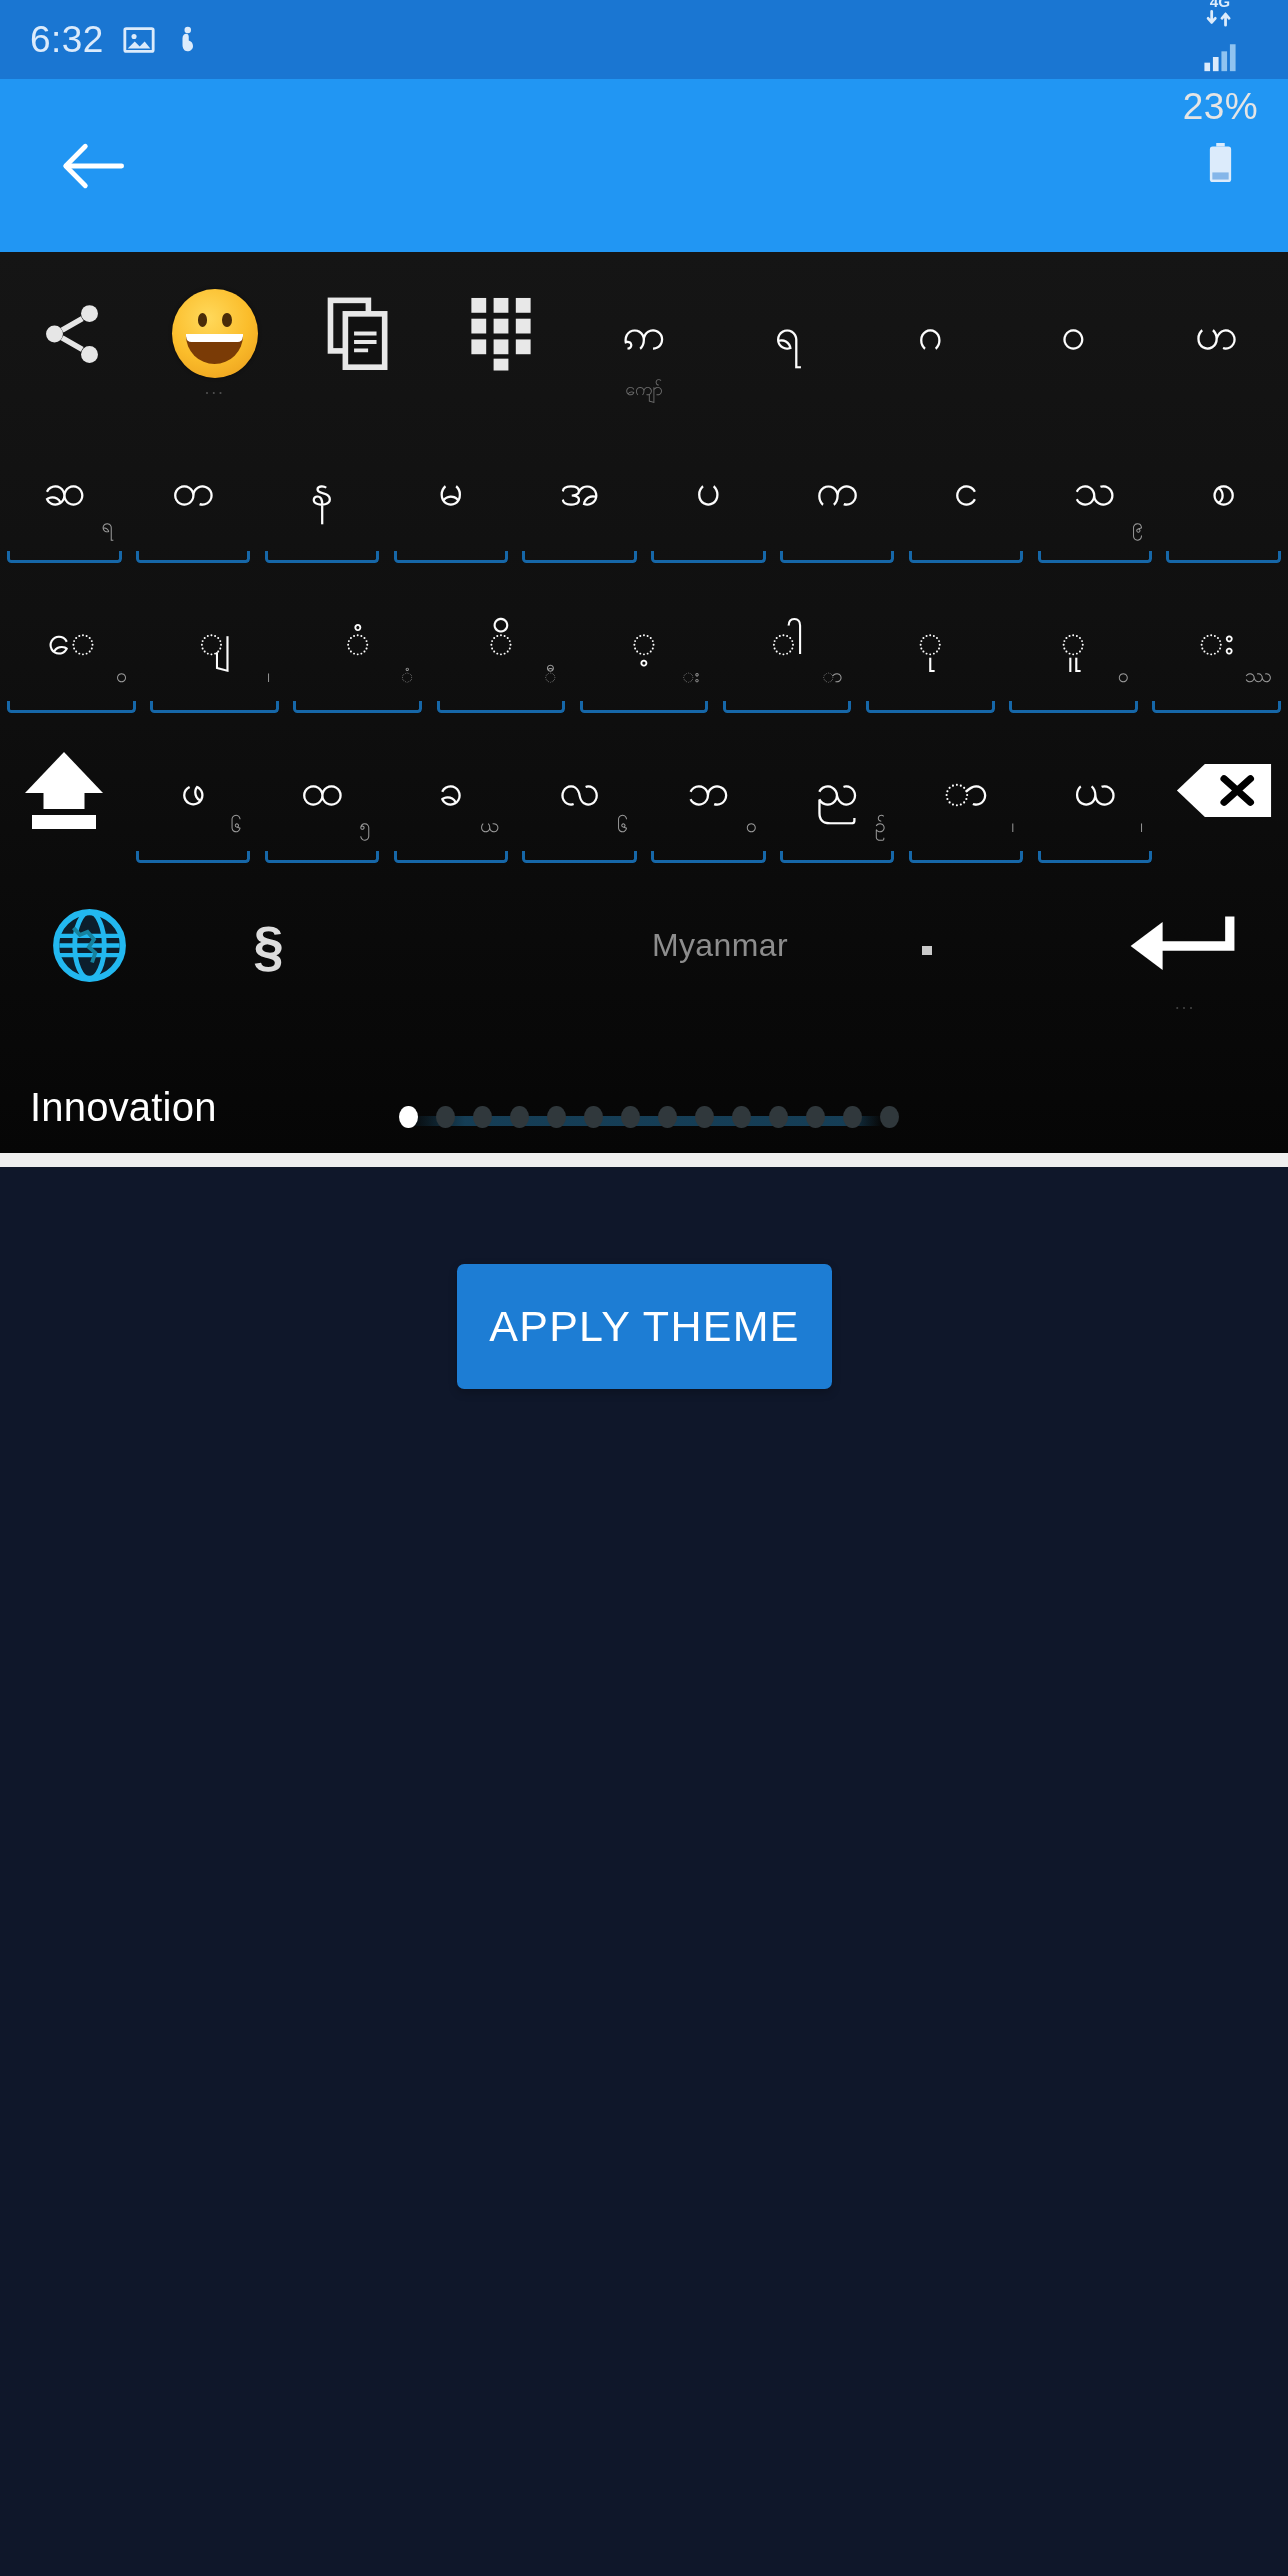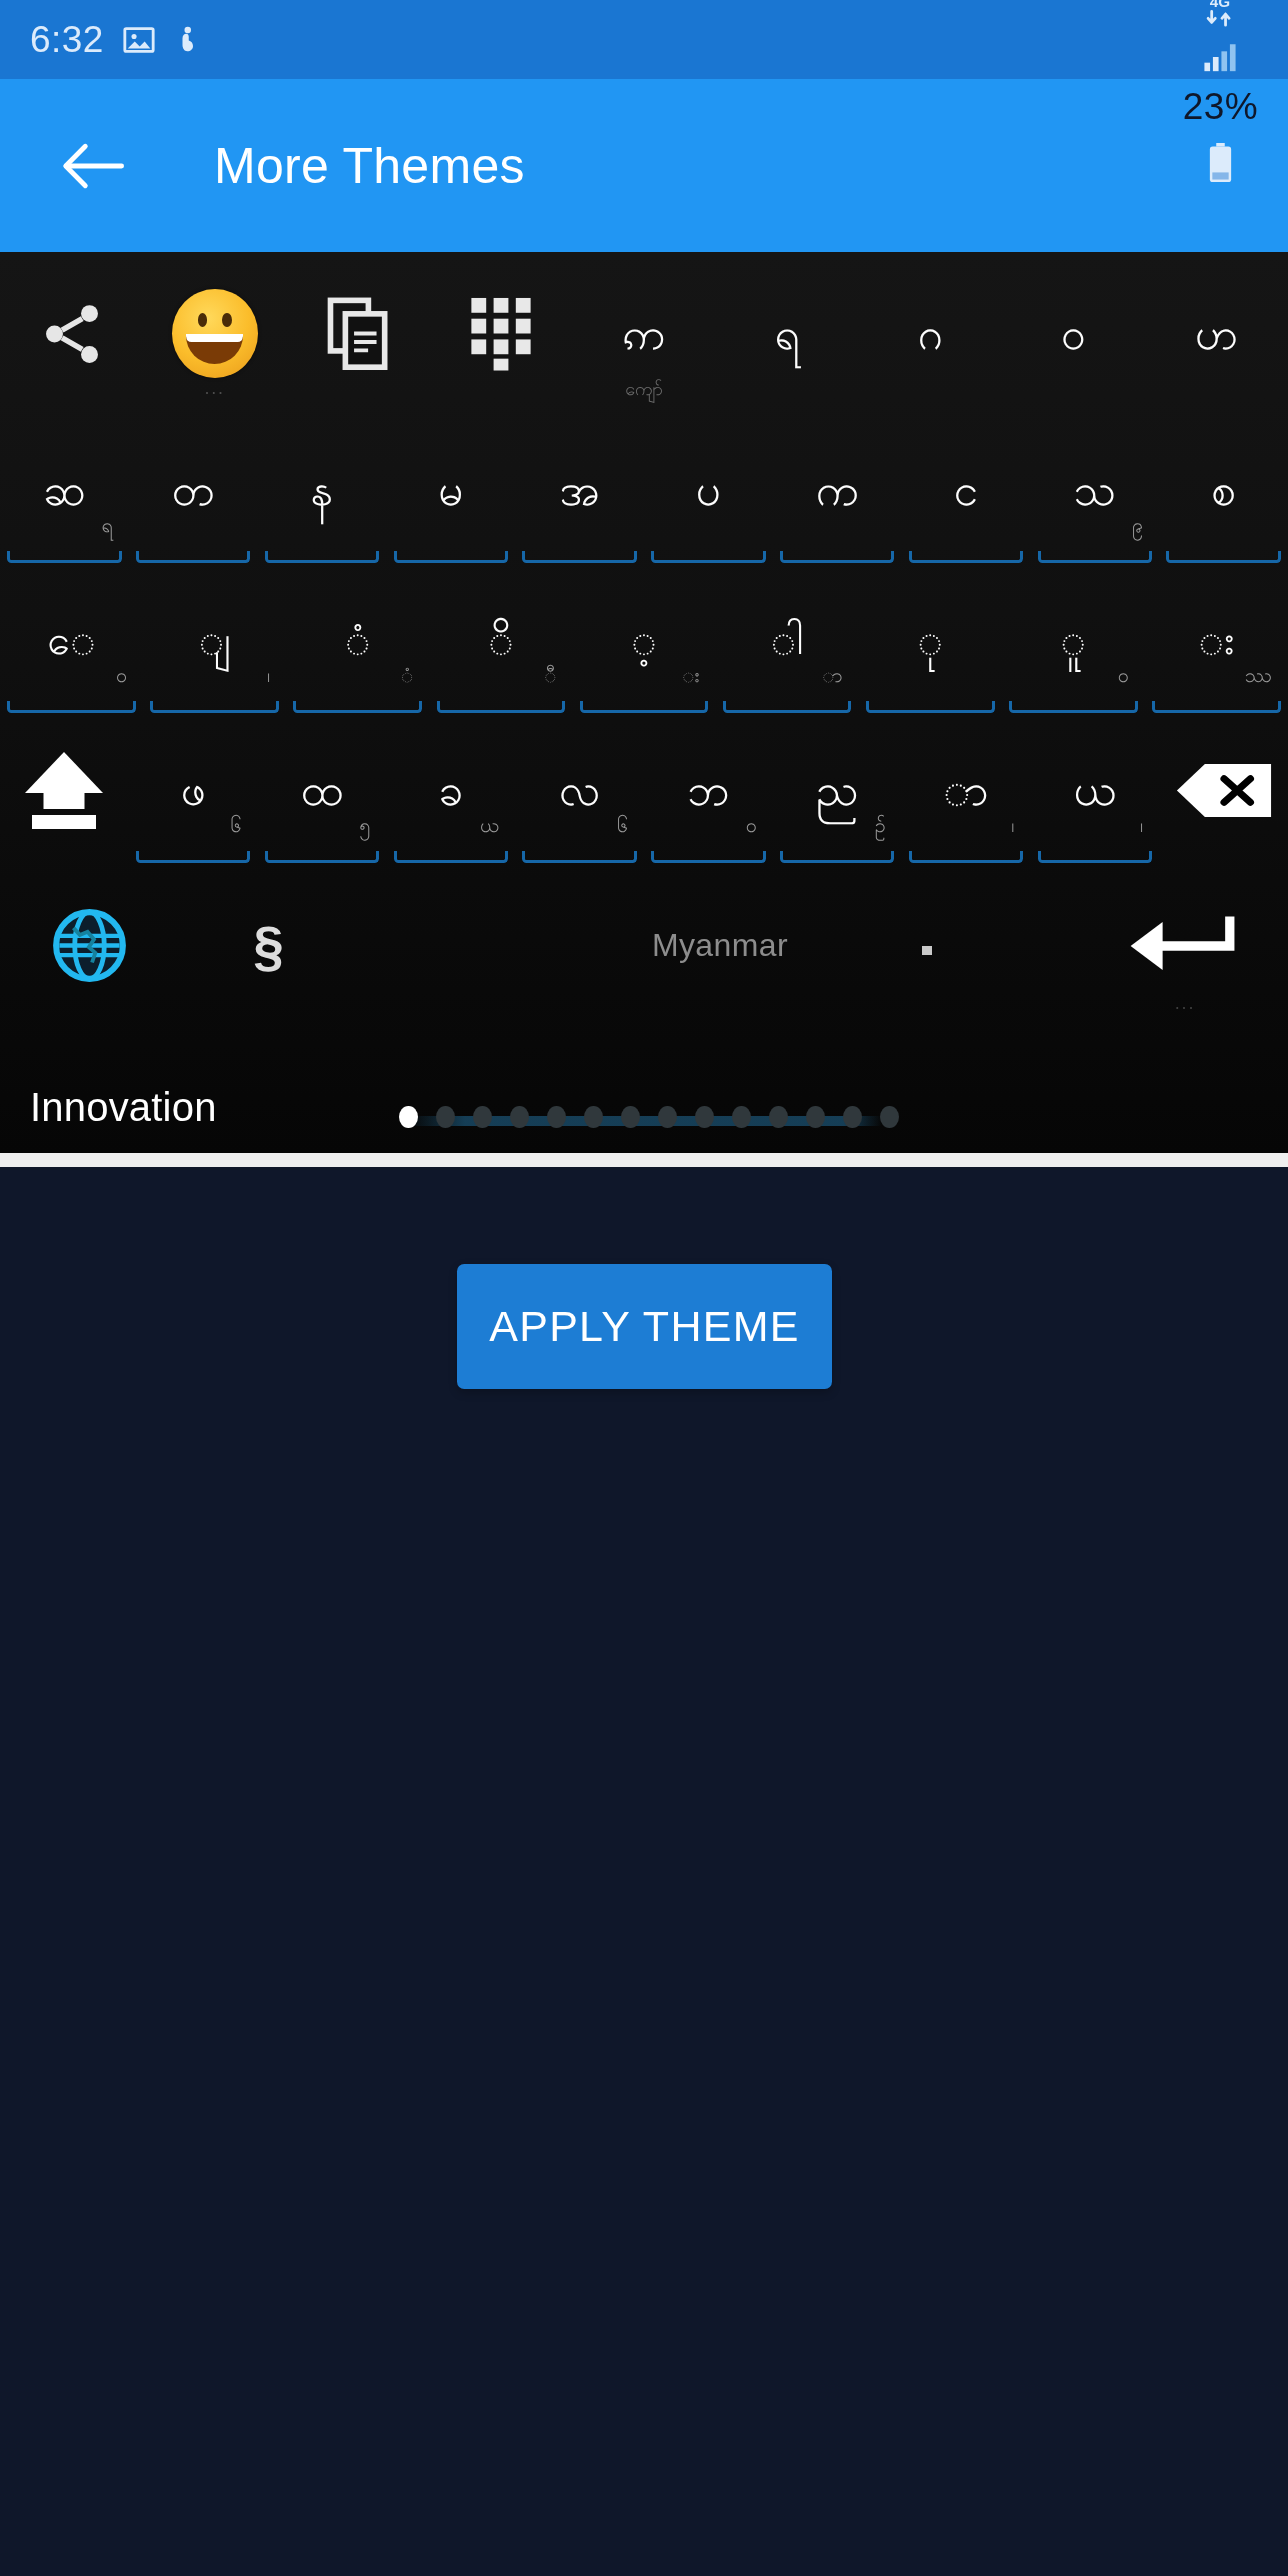--- a/index.html
+++ b/index.html
@@ -14,21 +14,21 @@
   .status-bar {
     height: 79px; width: 100%;
     background: #1A76D2;
     display: flex; align-items: center;
     padding: 0 30px;
     color: #DCEBFB;
   }
   .sb-left { display: flex; align-items: center; gap: 18px; }
   .sb-clock { font-size: 37px; letter-spacing: 0.4px; color: #DCEBFB; }
   .sb-right { margin-left: auto; display: flex; align-items: center; gap: 14.3px; flex-direction: column; }
-  .sb-pct { font-size: 37px; color: #0f172a; letter-spacing: 0.4px; }
+  .sb-pct { font-size: 37px; color: #e5e5e5; letter-spacing: 0.4px; }
   .icon-svg { display: block; }
 
   
   .app-bar {
     height: 173px; width: 100%;
     background: #2196F3;
     display: flex; align-items: center;
     padding-left: 55px;
   }
   .back-btn {
@@ -255,21 +255,20 @@
   </div>
 </div>
 
 <div class="app-bar">
   <div class="back-btn">
     <svg width="66" height="50" viewBox="0 0 30 22">
       <path d="M11.5 2L2.6 11l8.9 9" fill="none" stroke="#FFFFFF" stroke-width="2.2" stroke-linecap="round" stroke-linejoin="round"></path>
       <path d="M2.8 11H28" stroke="#FFFFFF" stroke-width="2.2" stroke-linecap="round"></path>
     </svg>
   </div>
-  <div class="app-title">More Themes</div>
 </div>
 
 <div class="kb-wrap">
   <div class="kb">
 
     <div class="kb-row row-top">
       <div class="key ico-key">
         <svg width="70" height="70" viewBox="0 0 24 24">
           <circle cx="18" cy="5" r="2.9" fill="#E6E6E6"></circle>
           <circle cx="6" cy="12" r="2.9" fill="#E6E6E6"></circle>

